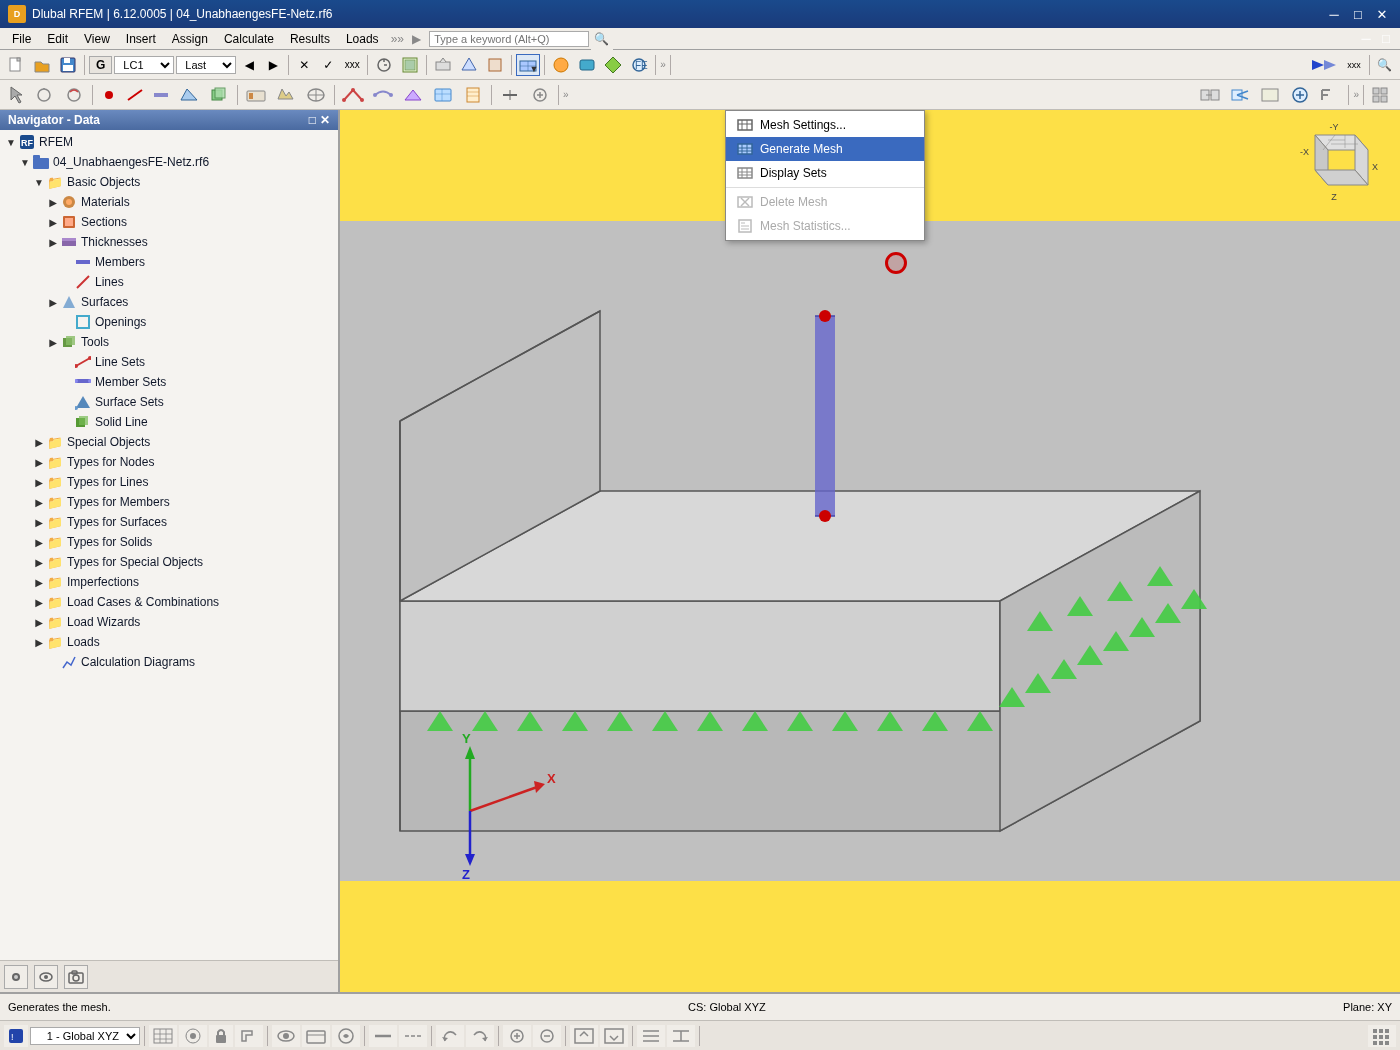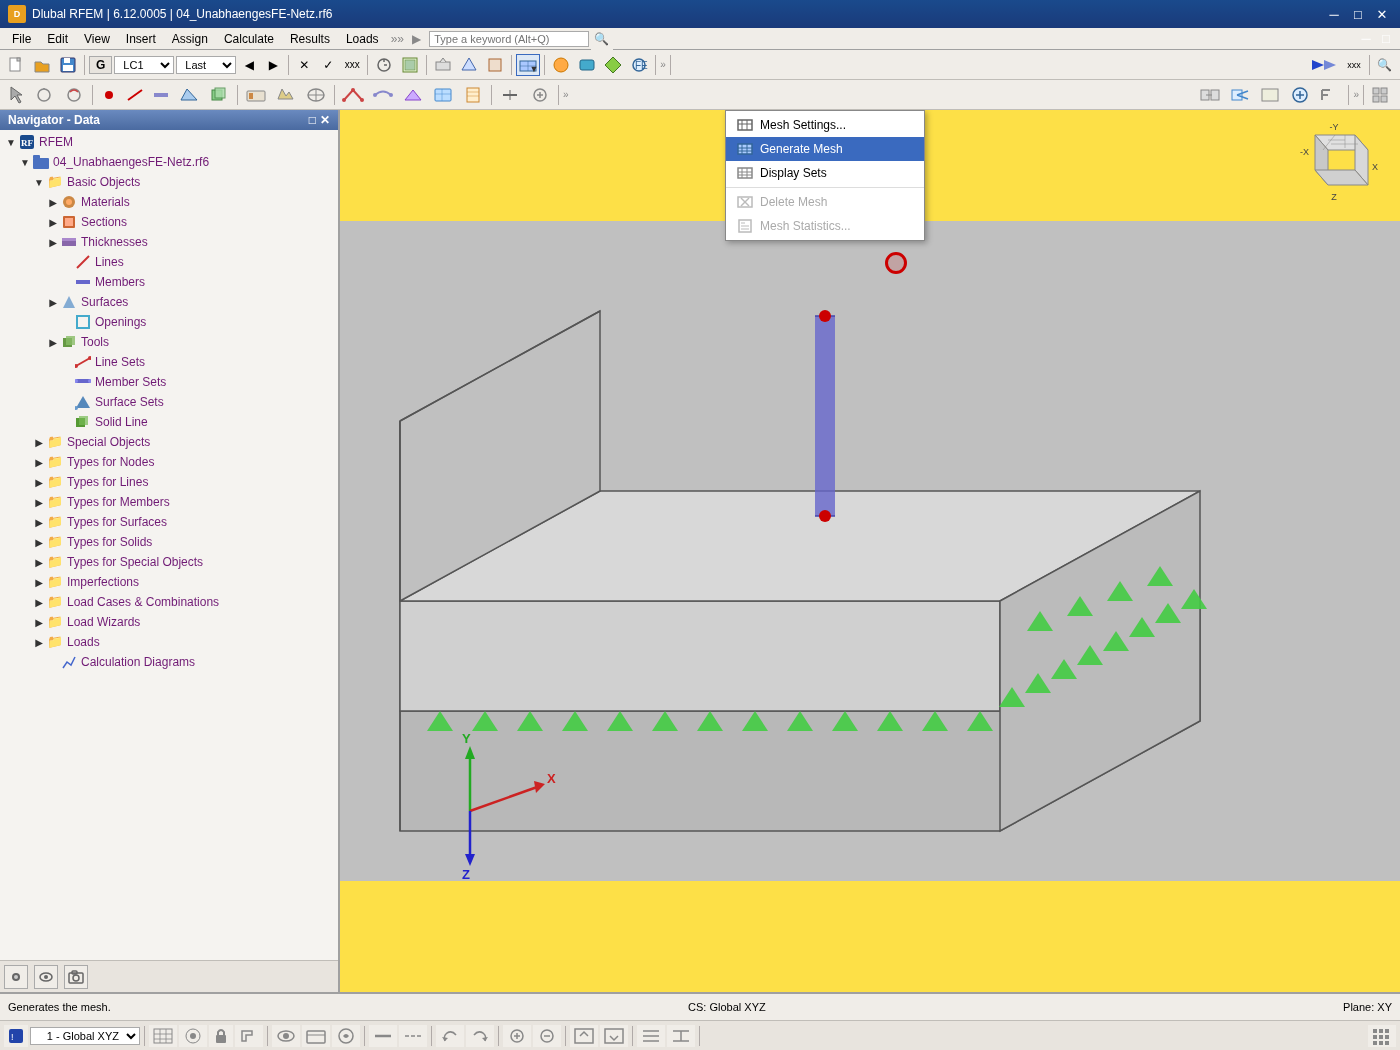--- a/index.html
+++ b/index.html
@@ -119,22 +119,22 @@
     }
     .tree-item {
       display: flex;
       align-items: center;
       padding: 2px 0;
       cursor: pointer;
       user-select: none;
     }
     .tree-indent { display: inline-block; }
     .tree-arrow { width: 14px; text-align: center; font-size: 10px; color: #333; }
-    .tree-icon { width: 18px; height: 16px; margin-right: 3px; display: inline-flex; align-items: center; justify-content: center; flex-shrink: 0; font-family: Liberation Serif, serif; }
-    .tree-label { font-size: 12px; color: #701a75; }
+    .tree-icon { width: 18px; height: 16px; margin-right: 3px; display: inline-flex; align-items: center; justify-content: center; flex-shrink: 0; }
+    .tree-label { font-size: 12px; color: #0f172a; }
     
     .icon-folder { font-size: 13px; }
     .icon-folder-yellow { color: #e8a020; }
 
     #navigator-footer {
       height: 32px;
       background: #e8e4de;
       border-top: 1px solid #c0bdb8;
       display: flex;
       align-items: center;
@@ -622,35 +622,35 @@
         </span>
         <span class="tree-label">Thicknesses</span>
       </div>
 
 
       <div class="tree-item">
         <span class="tree-indent" style="width:60px;"></span>
         <span class="tree-arrow" style="width:14px;"></span>
         <span class="tree-icon">
           <svg width="16" height="16">
-              <line x1="2" y1="14" x2="14" y2="2" stroke="#cc3333" stroke-width="2"></line>
-            </svg>
-        </span>
-        <span class="tree-label">Lines</span>
+              <rect x="1" y="6" width="14" height="4" fill="#6666cc"></rect>
+            </svg>
+        </span>
+        <span class="tree-label">Members</span>
       </div>
 
       <div class="tree-item">
         <span class="tree-indent" style="width:60px;"></span>
         <span class="tree-arrow" style="width:14px;"></span>
         <span class="tree-icon">
           <svg width="16" height="16">
-              <rect x="1" y="6" width="14" height="4" fill="#6666cc"></rect>
-            </svg>
-        </span>
-        <span class="tree-label">Members</span>
+              <line x1="2" y1="14" x2="14" y2="2" stroke="#cc3333" stroke-width="2"></line>
+            </svg>
+        </span>
+        <span class="tree-label">Lines</span>
       </div>
 
       <div class="tree-item">
         <span class="tree-indent" style="width:46px;"></span>
         <span class="tree-arrow">▶</span>
         <span class="tree-icon">
           <svg width="16" height="16">
               <polygon points="2,14 8,2 14,14" fill="#6699cc" opacity="0.8"></polygon>
             </svg>
         </span>

